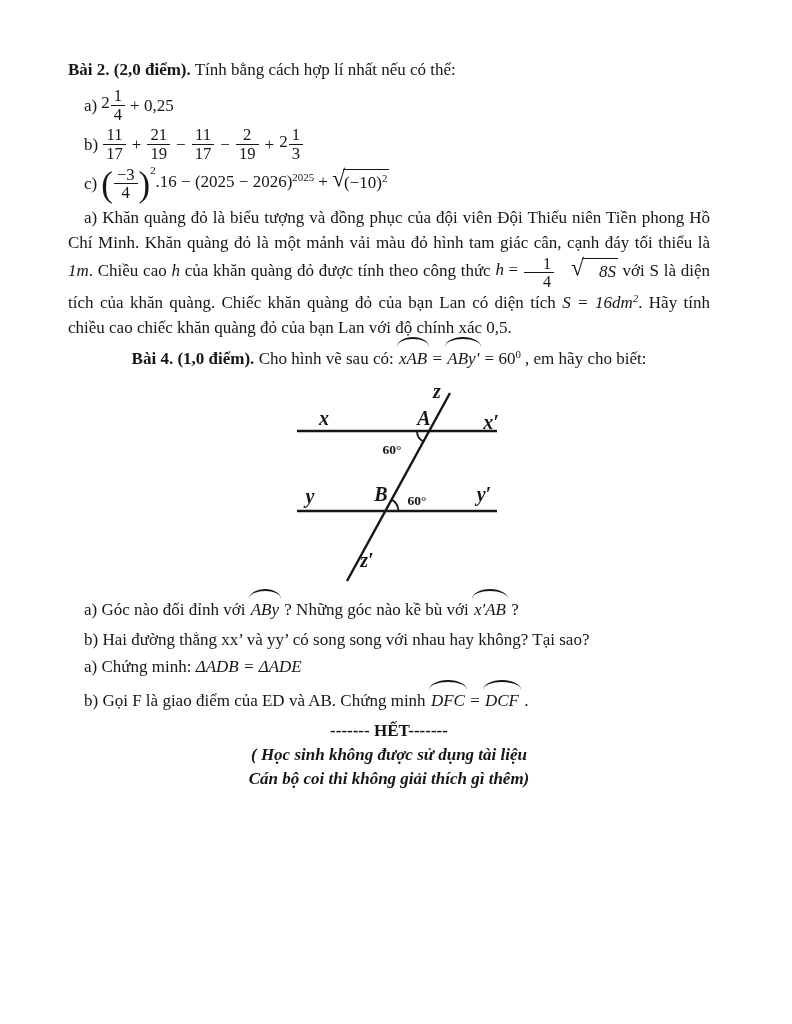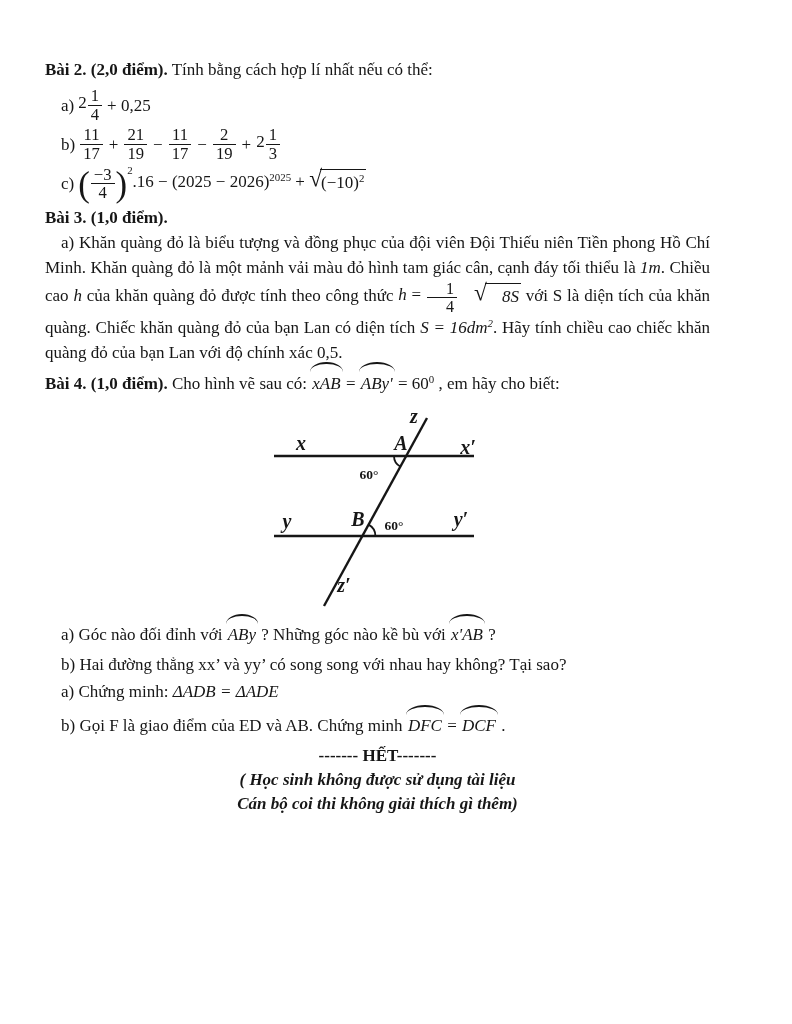--- a/index.html
+++ b/index.html
@@ -6,21 +6,21 @@
   body{
     width:792px;height:1024px;
     background:#ffffff;
     font-family:"Liberation Serif","DejaVu Serif",serif;
     color:#161616;
     overflow:hidden;
   }
   .page{
     box-sizing:border-box;
     width:792px;height:1024px;
-    padding:57px 82px 0 45px;
+    padding:57px 82px 0 68px;
     font-size:17px;
     line-height:25px;
   }
   .bold{font-weight:bold;}
   .line{margin:0;}
   .justify{text-align:justify;}
   .indent{text-indent:16px;}
   .mi{font-style:italic;}
   .center{text-align:center;}
 
@@ -51,21 +51,21 @@
     border-top:2px solid #161616;
     border-radius:50% 50% 0 0 / 100% 100% 0 0;
   }
 
   
   .sec-b2-a{margin-top:5px;}
   .sec-b3{margin-top:2px;}
   .b3-formula .frac{font-size:0.95em;}
   .qline{margin:2px 0 2px 16px;}
   .q4a{margin-top:4px;line-height:30px;}
-  .head4{line-height:32px;}
+  .head4{line-height:32px;text-align:center;}
 
   
   .figure-wrap{margin:6px 0 2px 212px;width:232px;height:207px;}
   .figure-wrap svg{display:block;}
   svg text{
     font-family:"Liberation Serif","DejaVu Serif",serif;
     fill:#161616;
   }
   .flbl{font-style:italic;font-weight:bold;font-size:20px;}
   .fang{font-weight:bold;font-size:13.5px;}
@@ -112,21 +112,20 @@
   </div>
 
   <div class="math-line">
     <span>c)</span>
     <span><span class="bigp">(</span><span class="frac"><span class="num">−3</span><span class="den">4</span></span><span class="bigp">)</span><sup class="exp-hi">2</sup><span>.16 − (2025 − 2026)</span><sup class="exp">2025</sup><span> + </span><span class="sqrt">
           <span class="sign">√</span>
           <span class="rad"><span>(−10)</span><sup class="exp">2</sup></span>
         </span></span>
   </div>
 
-  <p class="line sec-b3"><b class="bold">Bài 3. (1,0 điểm).</b></p>
 
   <p class="line justify indent"><span>a) Khăn quàng đỏ là biểu tượng và đồng phục của đội viên Đội Thiếu niên Tiền phong Hồ Chí Minh. Khăn quàng đỏ là một mảnh vải màu đỏ hình tam giác cân, cạnh đáy tối thiểu là </span><span class="mi">1m</span><span>. Chiều cao </span><span class="mi">h</span><span> của khăn quàng đỏ được tính theo công thức </span><span class="b3-formula"><span class="mi">h</span><span> = </span><span class="frac"><span class="num">1</span><span class="den">4</span></span><span class="sqrt">
           <span class="sign">√</span>
           <span class="rad mi">8S</span>
         </span></span><span> với S là diện tích của khăn quàng. Chiếc khăn quàng đỏ của bạn Lan có diện tích </span><span class="mi"><span>S = 16dm</span><sup class="exp">2</sup></span><span>. Hãy tính chiều cao chiếc khăn quàng đỏ của bạn Lan với độ chính xác 0,5.</span></p>
 
 
   <p class="line head4"><b class="bold">Bài 4. (1,0 điểm).</b><span> Cho hình vẽ sau có: </span><span class="hat">xAB</span><span> = </span><span class="hat">ABy'</span><span> = 60</span><sup class="exp">0</sup><span> , em hãy cho biết:</span></p>
 
   <div class="figure-wrap">

